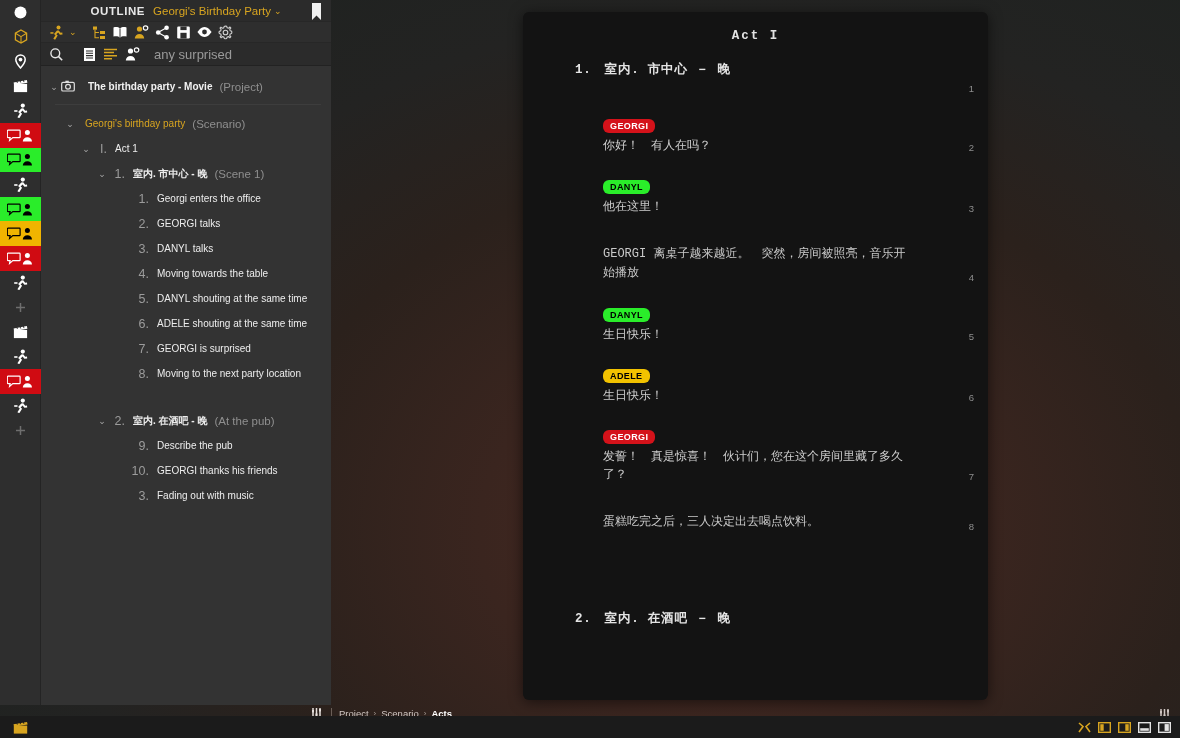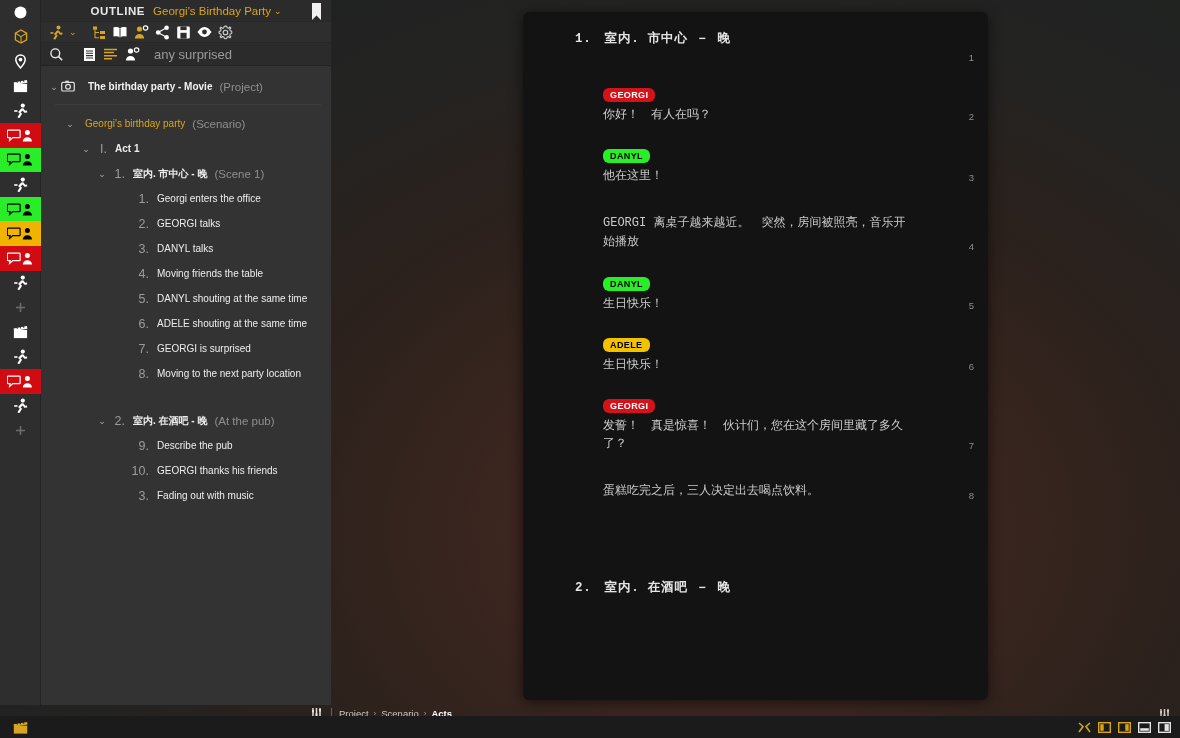--- a/index.html
+++ b/index.html
@@ -80,21 +80,21 @@
   .tw-caret {
     width: 14px; text-align: center; color: #a8a8a8; font-size: 9px; flex: none;
   }
   .tw-num {
     color: #9c9c9c; font-size: 12.5px; flex: none; text-align: right;
   }
   .tw-label { font-size: 10px; color: #ededed; margin-left: 8px; }
   .tw-sub { font-size: 11.5px; color: #8f8f8f; margin-left: 7px; }
   .row-project .tw-label { font-weight: 600; color: #f2f2f2; }
   .row-scenario .tw-label { color: #d8a520; }
-  .row-act .tw-label { font-weight: 700; text-align: center; }
+  .row-act .tw-label { font-weight: 400; text-align: center; }
   .row-scene .tw-label { font-weight: 600; }
   .sep-line {
     height: 1px; background: #3d3d3d; margin: 5px 10px 6px 14px;
   }
   .cam-ic { margin-right: 5px; }
 
   
   #script {
     position: absolute; left: 523px; top: 12px; width: 465px; height: 688px;
     background: #131313;
@@ -465,21 +465,21 @@
           <span class="tw-label">GEORGI talks</span>
         </div>
         <div class="tree-row row-beat" style="padding-left: 72px;">
           <span class="tw-caret"></span>
           <span class="tw-num" style="width: 22px;">3.</span>
           <span class="tw-label">DANYL talks</span>
         </div>
         <div class="tree-row row-beat" style="padding-left: 72px;">
           <span class="tw-caret"></span>
           <span class="tw-num" style="width: 22px;">4.</span>
-          <span class="tw-label">Moving friends the table</span>
+          <span class="tw-label">Moving towards the table</span>
         </div>
         <div class="tree-row row-beat" style="padding-left: 72px;">
           <span class="tw-caret"></span>
           <span class="tw-num" style="width: 22px;">5.</span>
           <span class="tw-label">DANYL shouting at the same time</span>
         </div>
         <div class="tree-row row-beat" style="padding-left: 72px;">
           <span class="tw-caret"></span>
           <span class="tw-num" style="width: 22px;">6.</span>
           <span class="tw-label">ADELE shouting at the same time</span>
@@ -513,20 +513,21 @@
         </div>
         <div class="tree-row row-beat" style="padding-left: 72px;">
           <span class="tw-caret"></span>
           <span class="tw-num" style="width: 22px;">3.</span>
           <span class="tw-label">Fading out with music</span>
         </div>
       </div>
   </div>
 
   <div id="script">
+    <div class="sc-acttitle">Act I</div>
     <div id="script-body">
         <div class="sc-block">
           <div class="sc-scene"><span class="sc-sn">1.</span><span>室内. 市中心 － 晚</span></div>
         </div>
         <div class="sc-gap-md"></div>
         <div class="sc-block">
           <span class="sc-num" style="bottom: 0px;">1</span>
         </div>
         <div class="sc-gap-lg"></div>
         <div class="sc-block"><div class="sc-char-tag tag-red">GEORGI</div><div class="sc-dialog">你好！　有人在吗？</div><span class="sc-num" style="bottom: 2px;">2</span></div>

